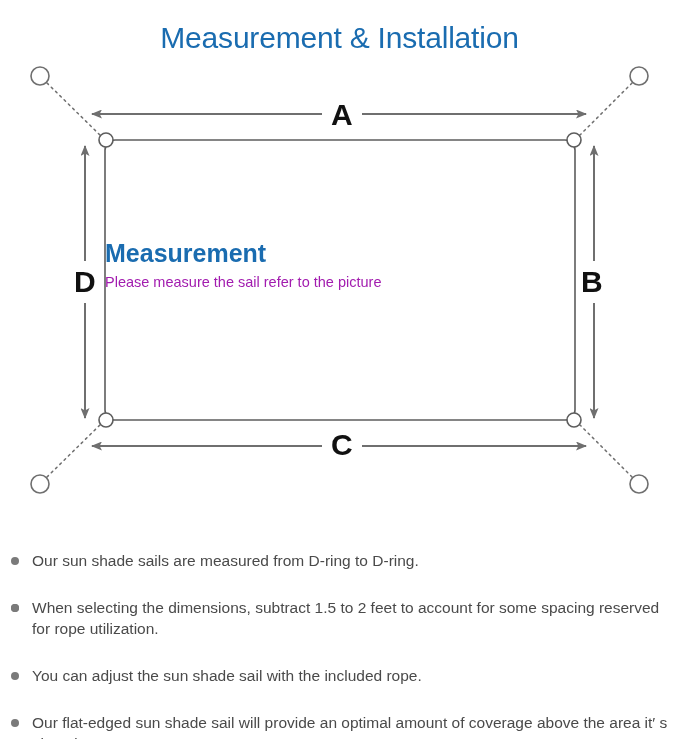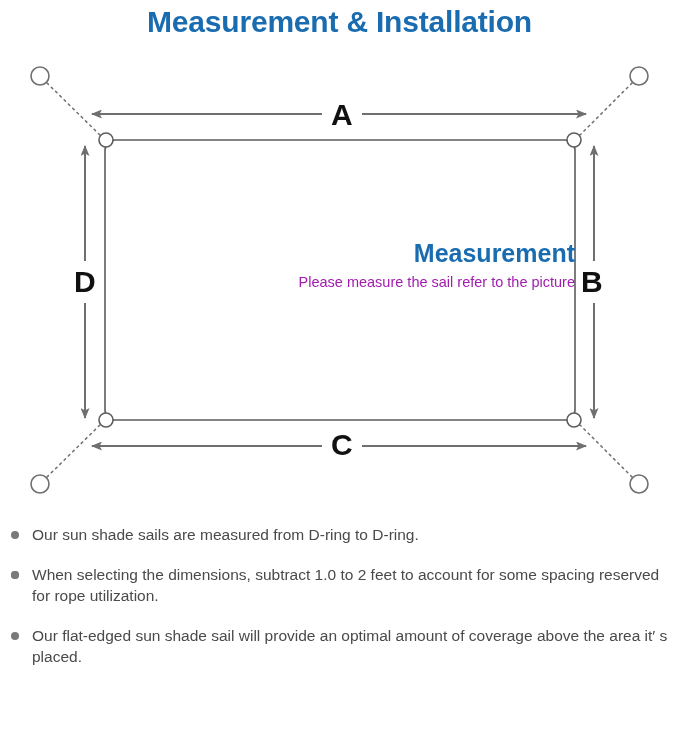--- a/index.html
+++ b/index.html
@@ -18,25 +18,25 @@
   }
 
   
   #page-title {
     position: absolute;
     left: 0;
     top: 0;
     width: 679px;
     text-align: center;
     font-size: 30px;
-    font-weight: bold;
+    font-weight: normal;
     color: #1a6cb0;
     letter-spacing: -0.2px;
     line-height: 40px;
-    padding-top: 2px;
+    padding-top: 18px;
   }
 
   
   #diagram {
     position: absolute;
     left: 0;
     top: 48px;
     width: 679px;
     height: 470px;
   }
@@ -57,21 +57,21 @@
   #letter-a { left: 322px; top: 52px; }
   #letter-c { left: 322px; top: 382px; }
   #letter-b { left: 579px; top: 213px; padding: 6px 2px; }
   #letter-d { left: 72px;  top: 213px; padding: 6px 2px; }
 
   .center-block {
     position: absolute;
     left: 105px;
     top: 190px;
     width: 470px;
-    text-align: right;
+    text-align: left;
   }
   #measurement-heading {
     font-size: 25px;
     font-weight: bold;
     color: #1a6cb0;
     line-height: 30px;
   }
   #measurement-subtext {
     font-size: 14.5px;
     color: #a21caf;
@@ -87,20 +87,21 @@
     width: 679px;
   }
   .note-item {
     position: relative;
     padding-left: 32px;
     padding-right: 8px;
     margin-bottom: 19px;
     font-size: 15.5px;
     line-height: 21px;
     color: #4a4a4a;
+    margin-top: 26px;
   }
   .note-bullet {
     position: absolute;
     left: 11px;
     top: 7px;
     width: 8px;
     height: 8px;
     border-radius: 50%;
     background: #7a7a7a;
   }
@@ -166,19 +167,23 @@
 <div id="notes">
   <div class="note-item">
     <span class="note-bullet"></span>
     <span>Our sun shade sails are measured from D-ring to D-ring.</span>
   </div>
   <div class="note-item">
     <span class="note-bullet"></span>
   </div>
   <div class="note-item">
     <span class="note-bullet"></span>
-    <span>When selecting the dimensions, subtract 1.0 to 2 feet to account for some spacing reserved for rope utilization.</span>
+    <span>When selecting the dimensions, subtract 1.5 to 2 feet to account for some spacing reserved for rope utilization.</span>
+  </div>
+  <div class="note-item">
+    <span class="note-bullet"></span>
+    <span>You can adjust the sun shade sail with the included rope.</span>
   </div>
   <div class="note-item">
     <span class="note-bullet"></span>
     <span>Our flat-edged sun shade sail will provide an optimal amount of coverage above the area it′ s placed.</span>
   </div>
 </div>
 
 </body></html>

